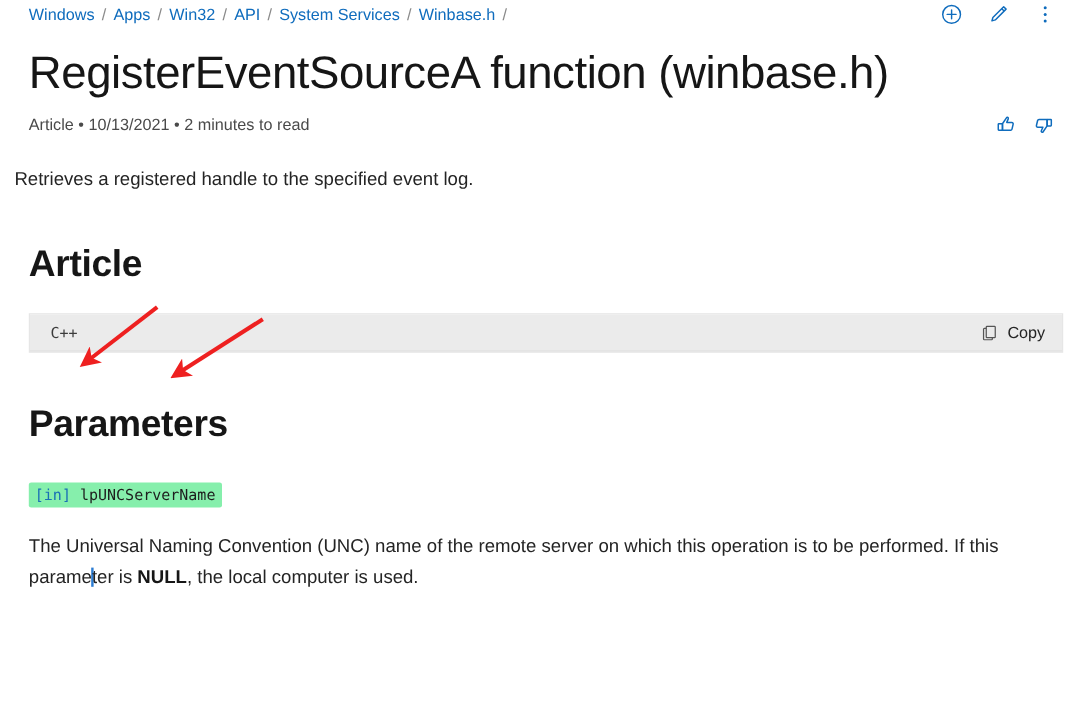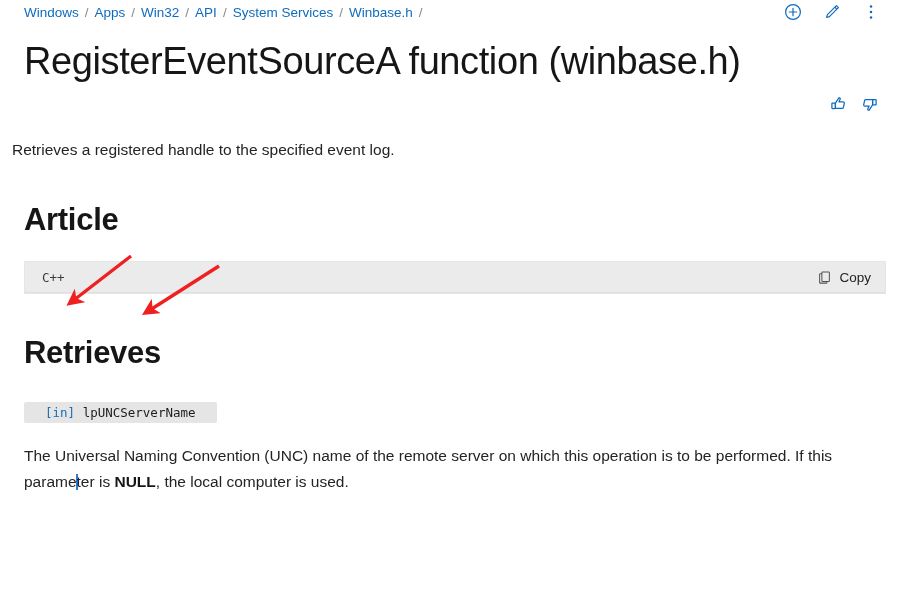--- a/index.html
+++ b/index.html
@@ -157,22 +157,22 @@
     color: #1d1d1d;
     white-space: pre;
     overflow: hidden;
   }
   .tok-fn { color: #1a6fb5; }
 
   
   .param-name {
     display: inline-block;
     margin: 30px 0 0 24px;
-    padding: 2px 21px;
-    background: #e5e5e5;
+    padding: 2px 5px;
+    background: #86efac;
     font-family: "DejaVu Sans Mono", monospace;
     font-size: 12.5px;
     line-height: 17px;
     color: #1d1d1d;
     border-radius: 2px;
   }
   .tok-dir { color: #1a6fb5; }
   .param-desc {
     margin: 0;
     padding: 20px 45px 0 24px;
@@ -239,20 +239,21 @@
         <circle cx="10" cy="10" r="1.25"></circle>
         <circle cx="10" cy="15.6" r="1.25"></circle>
       </svg>
     </span>
   </div>
 </div>
 
 <h1 class="page-title">RegisterEventSourceA function (winbase.h)</h1>
 
 <div class="meta-row">
+  <span class="meta-text">Article • 10/13/2021 • 2 minutes to read</span>
   <span class="meta-spacer"></span>
   <span class="feedback">
     <span class="fbicon">
       <svg viewBox="0 0 20 20" width="20" height="20" fill="none" stroke="currentColor" stroke-width="1.25" stroke-linejoin="round">
         <path d="M6.4 9.1l3.3-4.9c.25-.38.77-.5 1.16-.27.4.23.56.73.37 1.15l-1.3 2.9h4.2c.78 0 1.35.72 1.17 1.47l-.97 4.1c-.13.55-.62.94-1.18.94H6.4z"></path>
         <rect x="2.9" y="9.1" width="3.5" height="5.4" rx="0.5"></rect>
       </svg>
     </span>
     <span class="fbicon">
       <svg viewBox="0 0 20 20" width="20" height="20" fill="none" stroke="currentColor" stroke-width="1.25" stroke-linejoin="round">
@@ -276,21 +277,21 @@
         <svg viewBox="0 0 16 16" width="15" height="15" fill="none" stroke="currentColor" stroke-width="1.1" stroke-linejoin="round">
           <rect x="5.2" y="2.2" width="8" height="10" rx="0.7"></rect>
           <path d="M10.6 12.2v1.1a.7.7 0 01-.7.7H3.5a.7.7 0 01-.7-.7V4.6a.7.7 0 01.7-.7h1.7"></path>
         </svg>
       </span>
       <span>Copy</span>
     </button>
   </div>
 </div>
 
-<h2 class="h2">Retrieves</h2>
+<h2 class="h2">Parameters</h2>
 
 <div>
   <code class="param-name"><span class="tok-dir">[in]</span> <span>lpUNCServerName</span></code>
 </div>
 
 <p class="param-desc"><span>The Universal Naming Convention (UNC) name of the remote server on which this operation is to be performed. If this parame</span><span class="caret"></span><span>ter is </span><b>NULL</b><span>, the local computer is used.</span></p>
 
 <svg class="annotations" viewBox="0 0 907 598" width="907" height="598">
   <defs>
     <marker id="arrowhead" markerWidth="5" markerHeight="5" refX="2.2" refY="2.5" orient="auto" markerUnits="strokeWidth">

